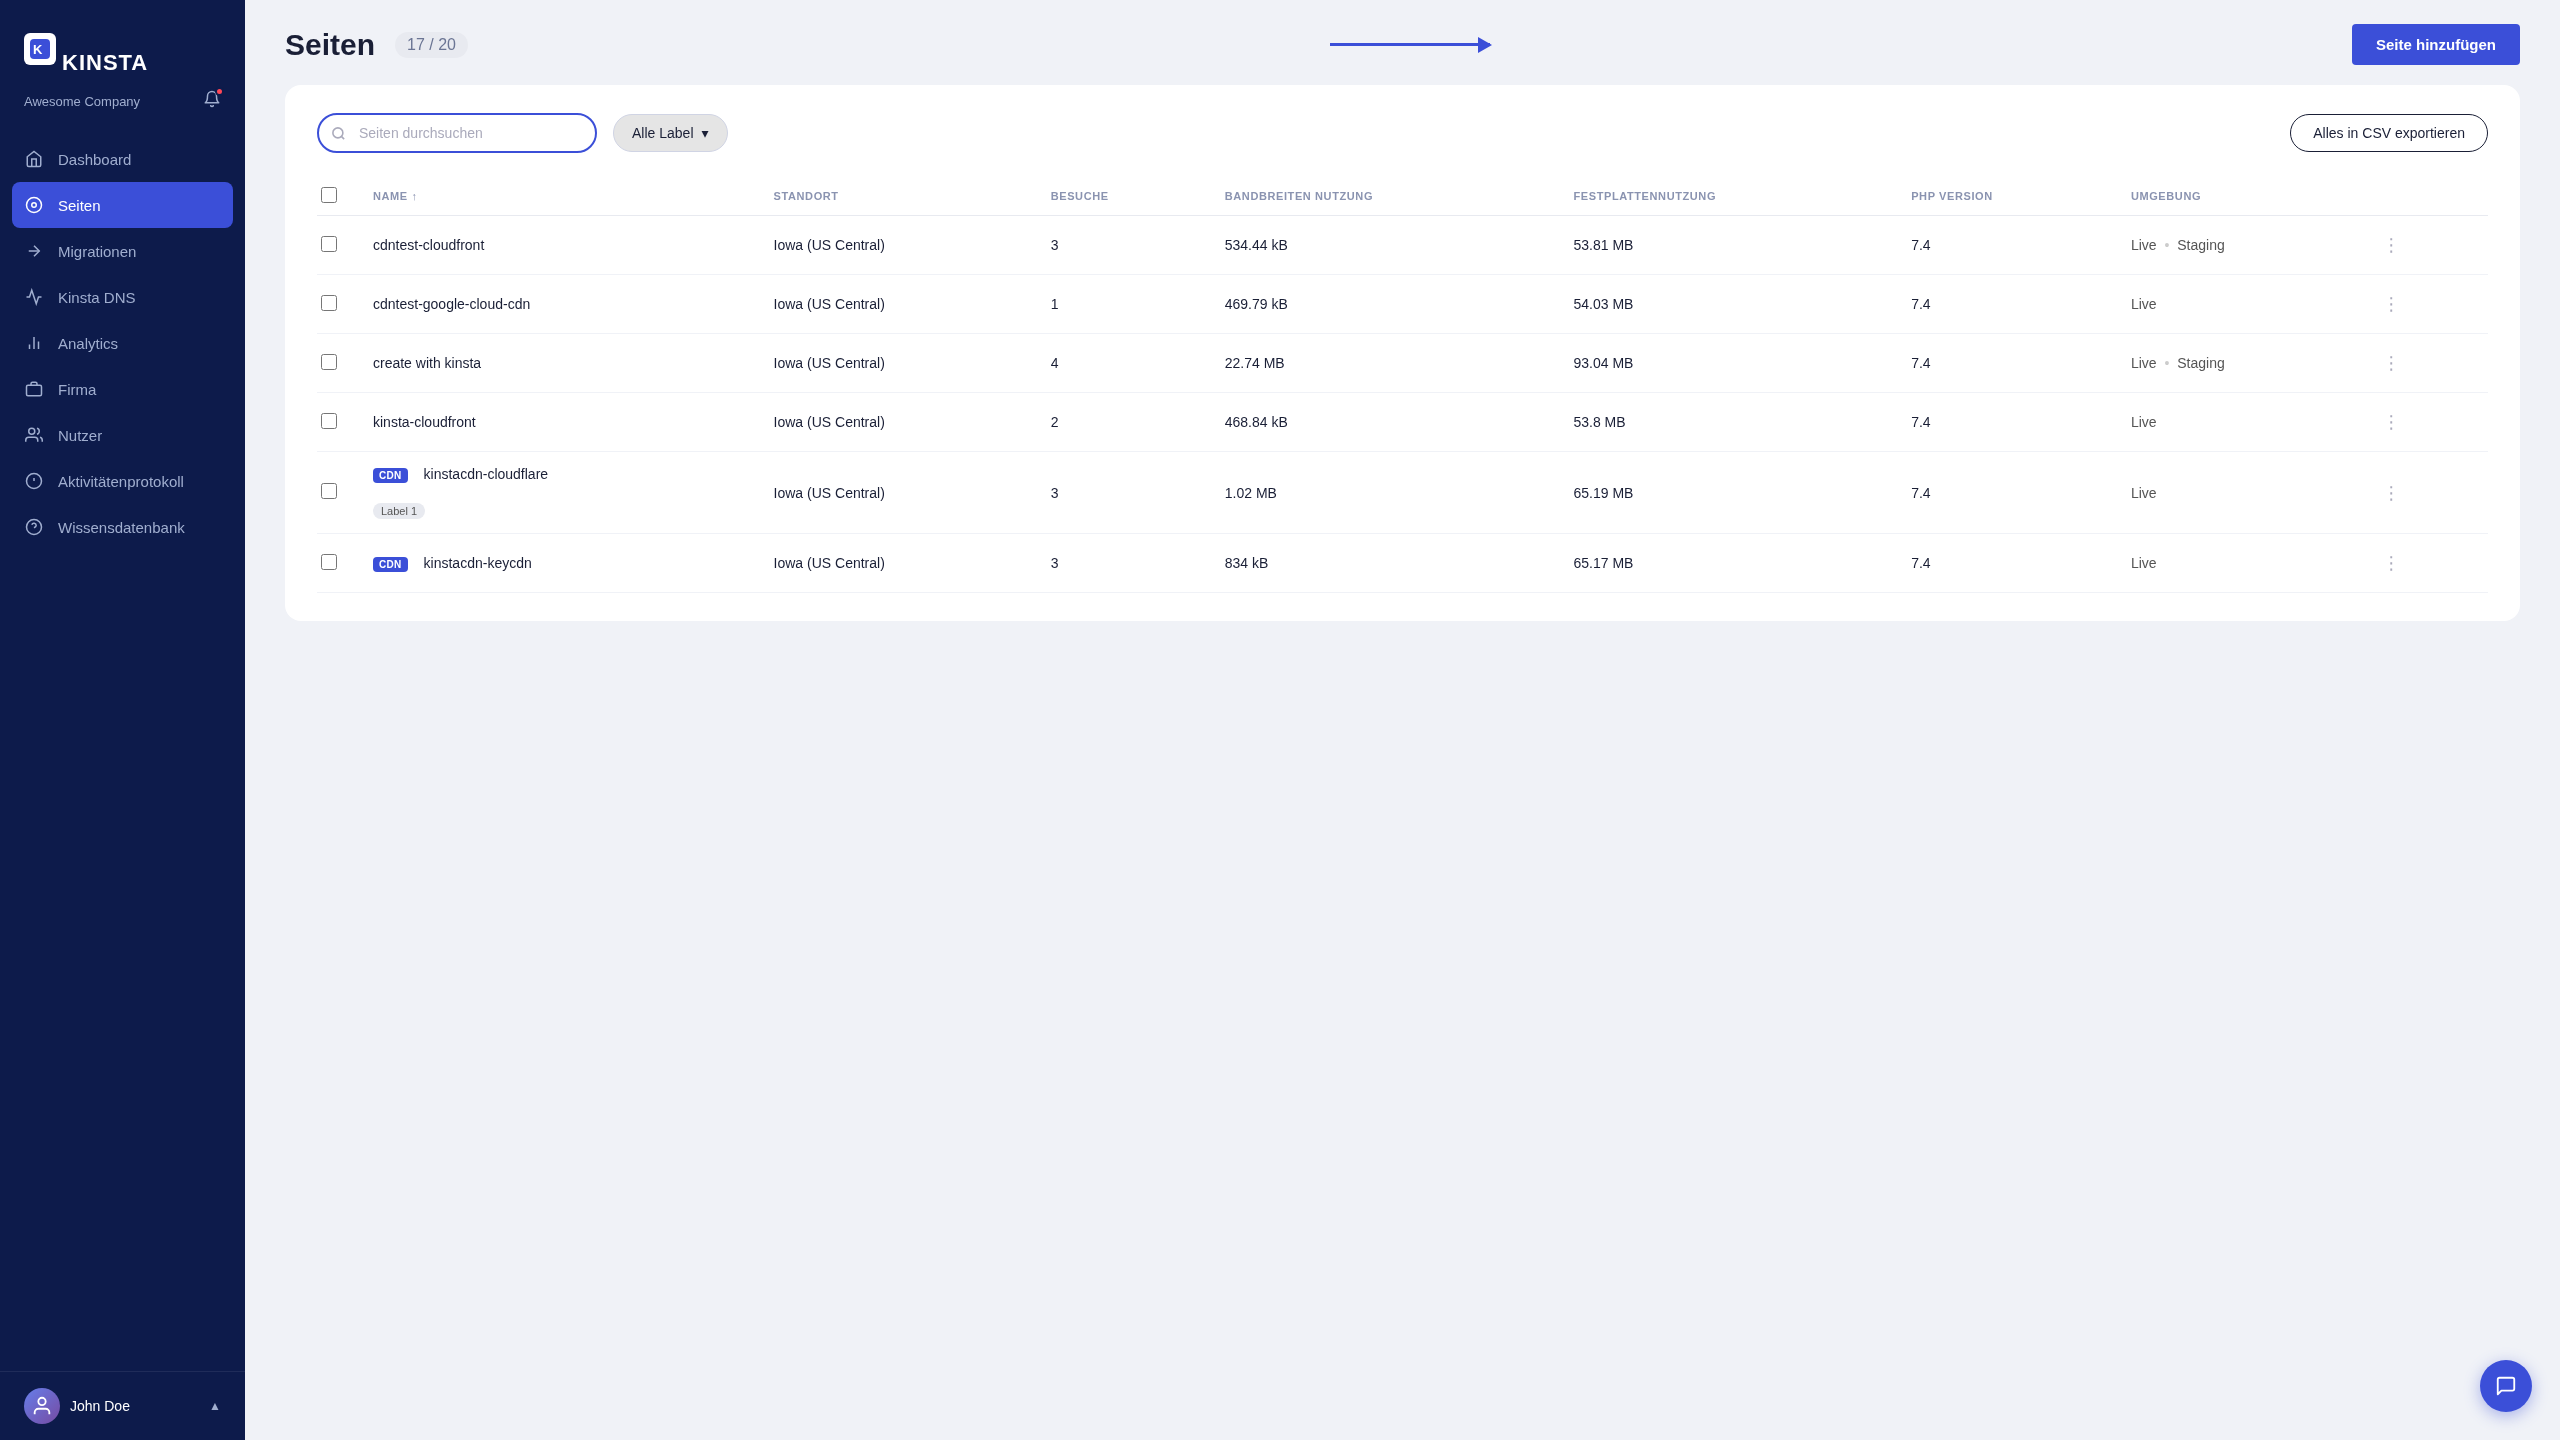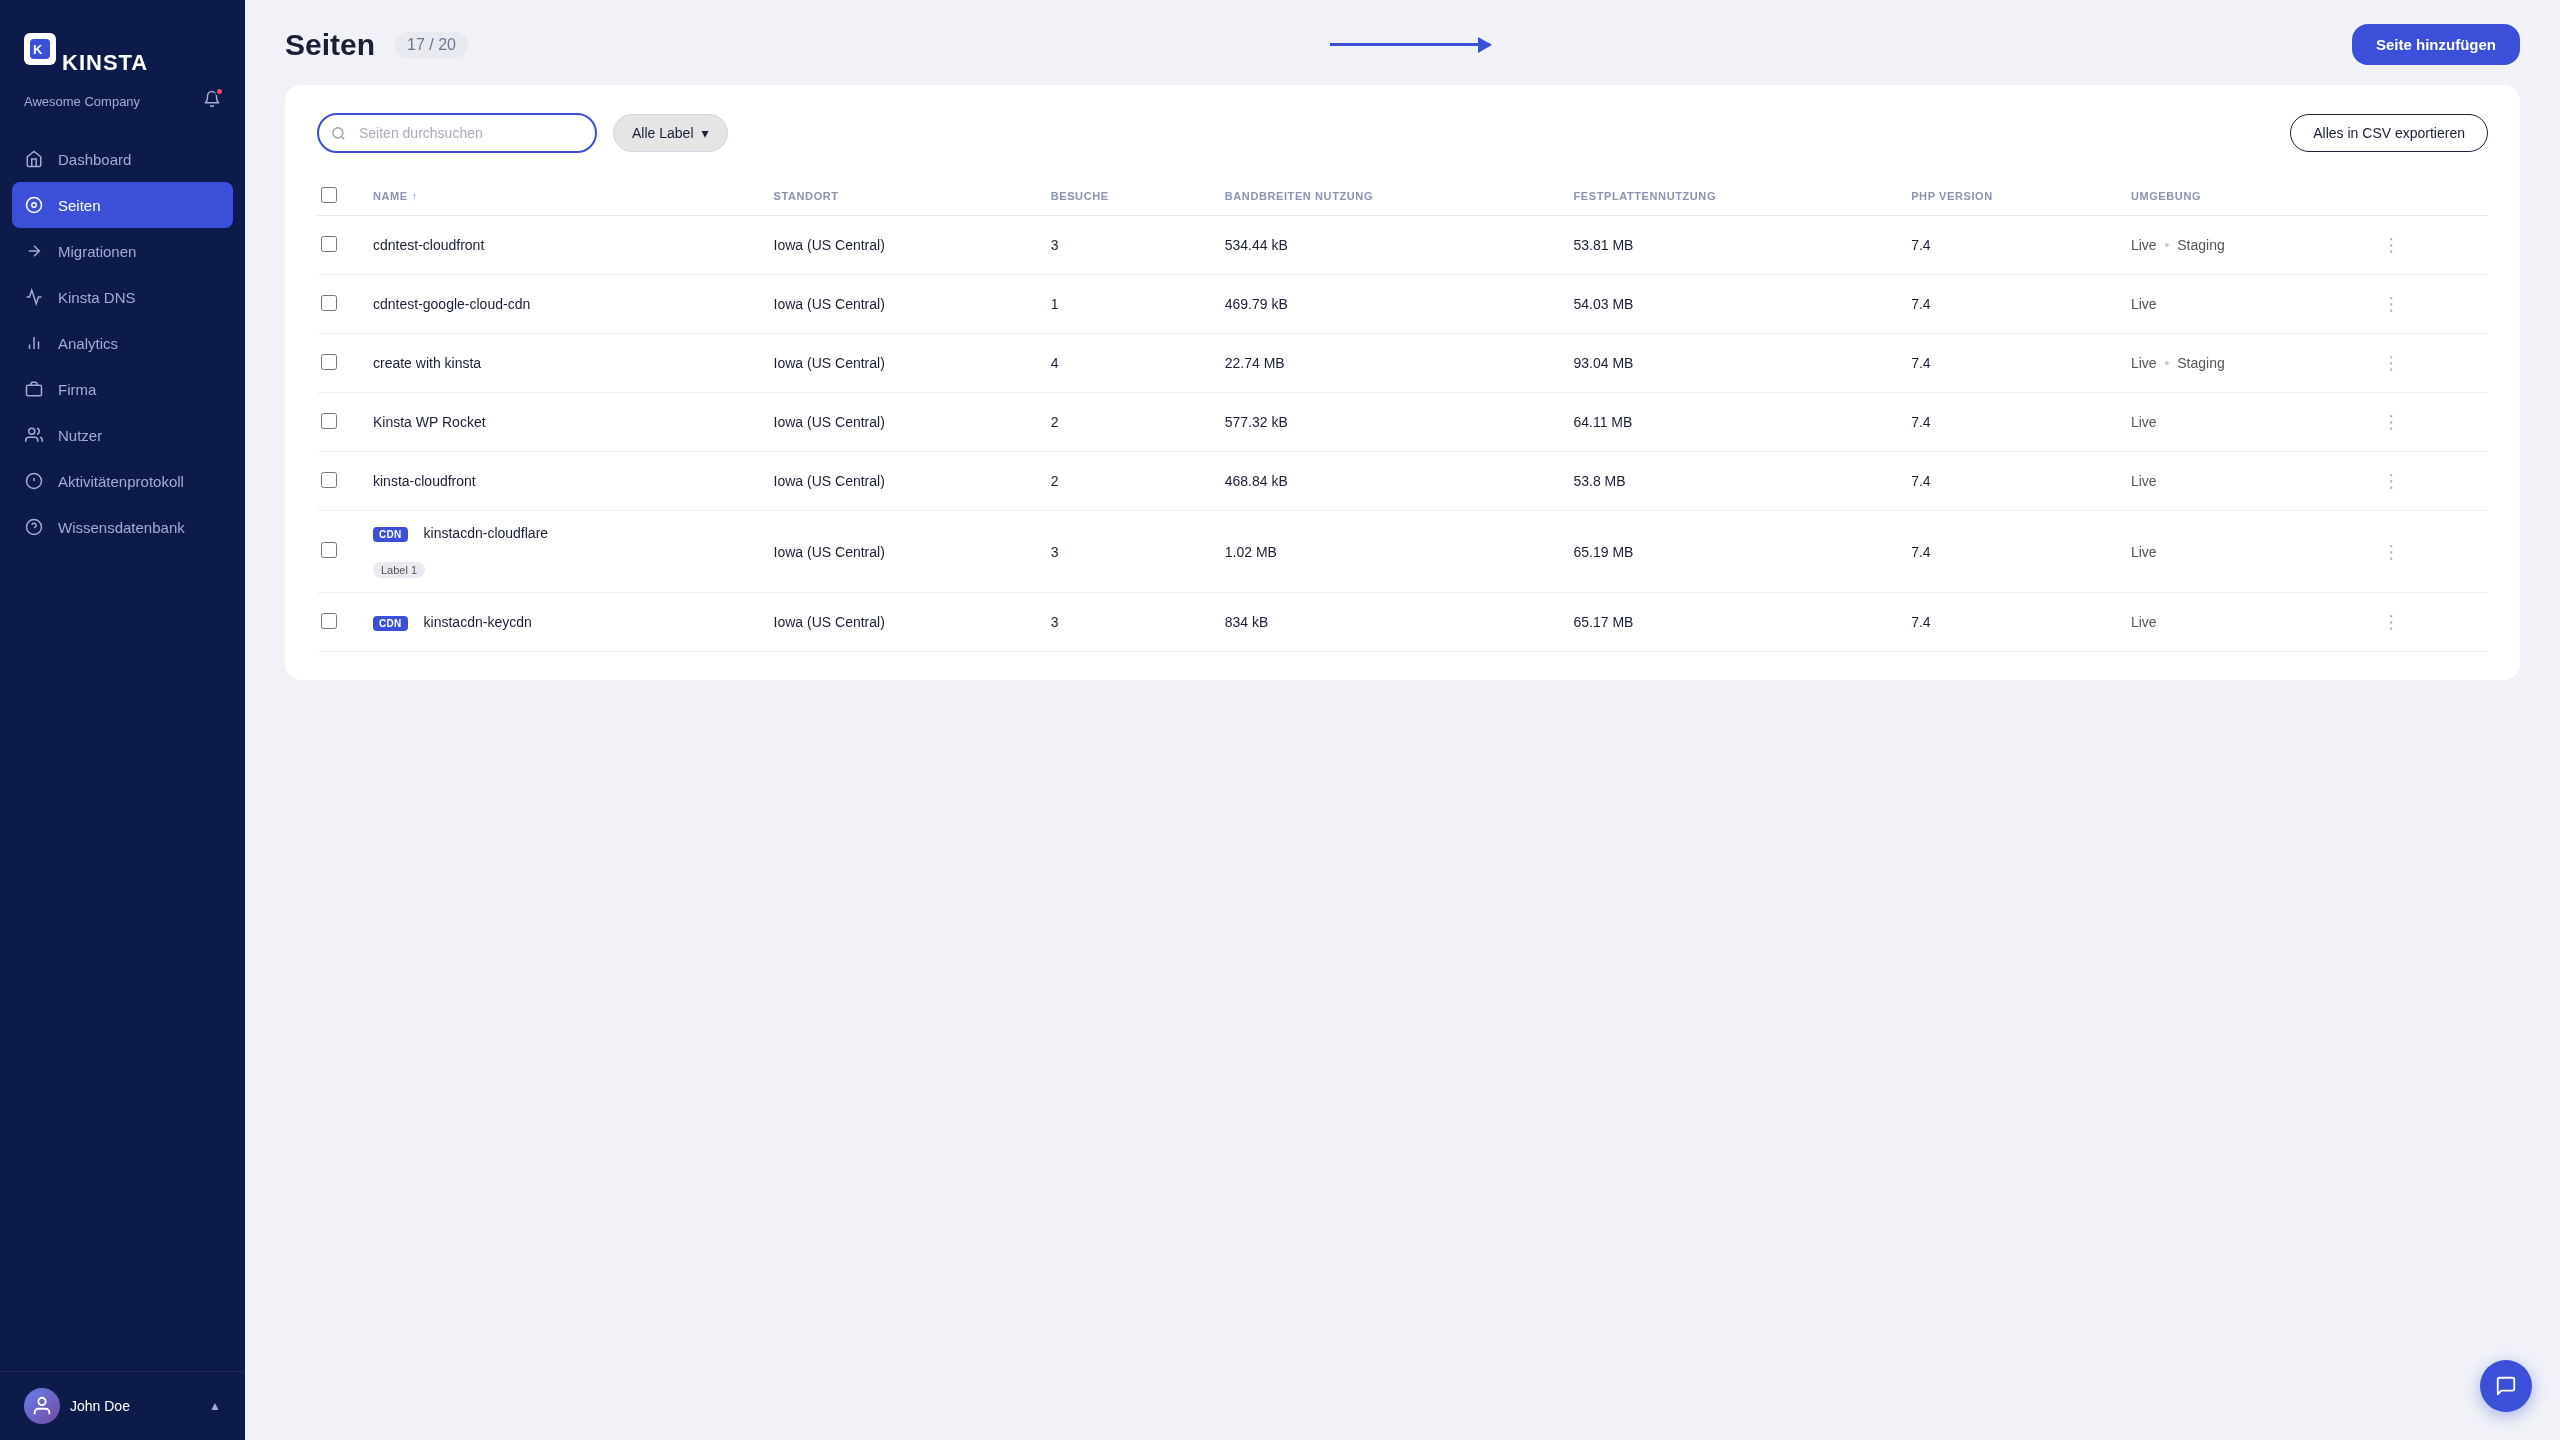--- a/index.html
+++ b/index.html
@@ -175,21 +175,21 @@
       transform: translateY(-50%);
       border-left: 14px solid #3b4fd8;
       border-top: 8px solid transparent;
       border-bottom: 8px solid transparent;
     }
     .btn-primary {
       background: #3b4fd8;
       color: #fff;
       border: none;
       padding: 12px 24px;
-      border-radius: 16px;
+      border-radius: 4px;
       font-size: 15px;
       font-weight: 600;
       cursor: pointer;
     }
 
     
     .content {
       flex: 1;
       overflow-y: auto;
       padding: 0 40px 40px;
@@ -539,31 +539,20 @@
                 <td>Iowa (US Central)</td>
                 <td>4</td>
                 <td>22.74 MB</td>
                 <td>93.04 MB</td>
                 <td>7.4</td>
                 <td class="env-text">Live <span class="env-dot">•</span> Staging</td>
                 <td><button class="more-btn">⋮</button></td>
               </tr>
               <tr>
                 <td class="col-check"><input type="checkbox" style=""></td>
-                <td><span class="site-name">Kinsta WP Rocket</span></td>
-                <td>Iowa (US Central)</td>
-                <td>2</td>
-                <td>577.32 kB</td>
-                <td>64.11 MB</td>
-                <td>7.4</td>
-                <td class="env-text">Live</td>
-                <td><button class="more-btn">⋮</button></td>
-              </tr>
-              <tr>
-                <td class="col-check"><input type="checkbox" style=""></td>
                 <td><span class="site-name">kinsta-cloudfront</span></td>
                 <td>Iowa (US Central)</td>
                 <td>2</td>
                 <td>468.84 kB</td>
                 <td>53.8 MB</td>
                 <td>7.4</td>
                 <td class="env-text">Live</td>
                 <td><button class="more-btn">⋮</button></td>
               </tr>
               <tr>

